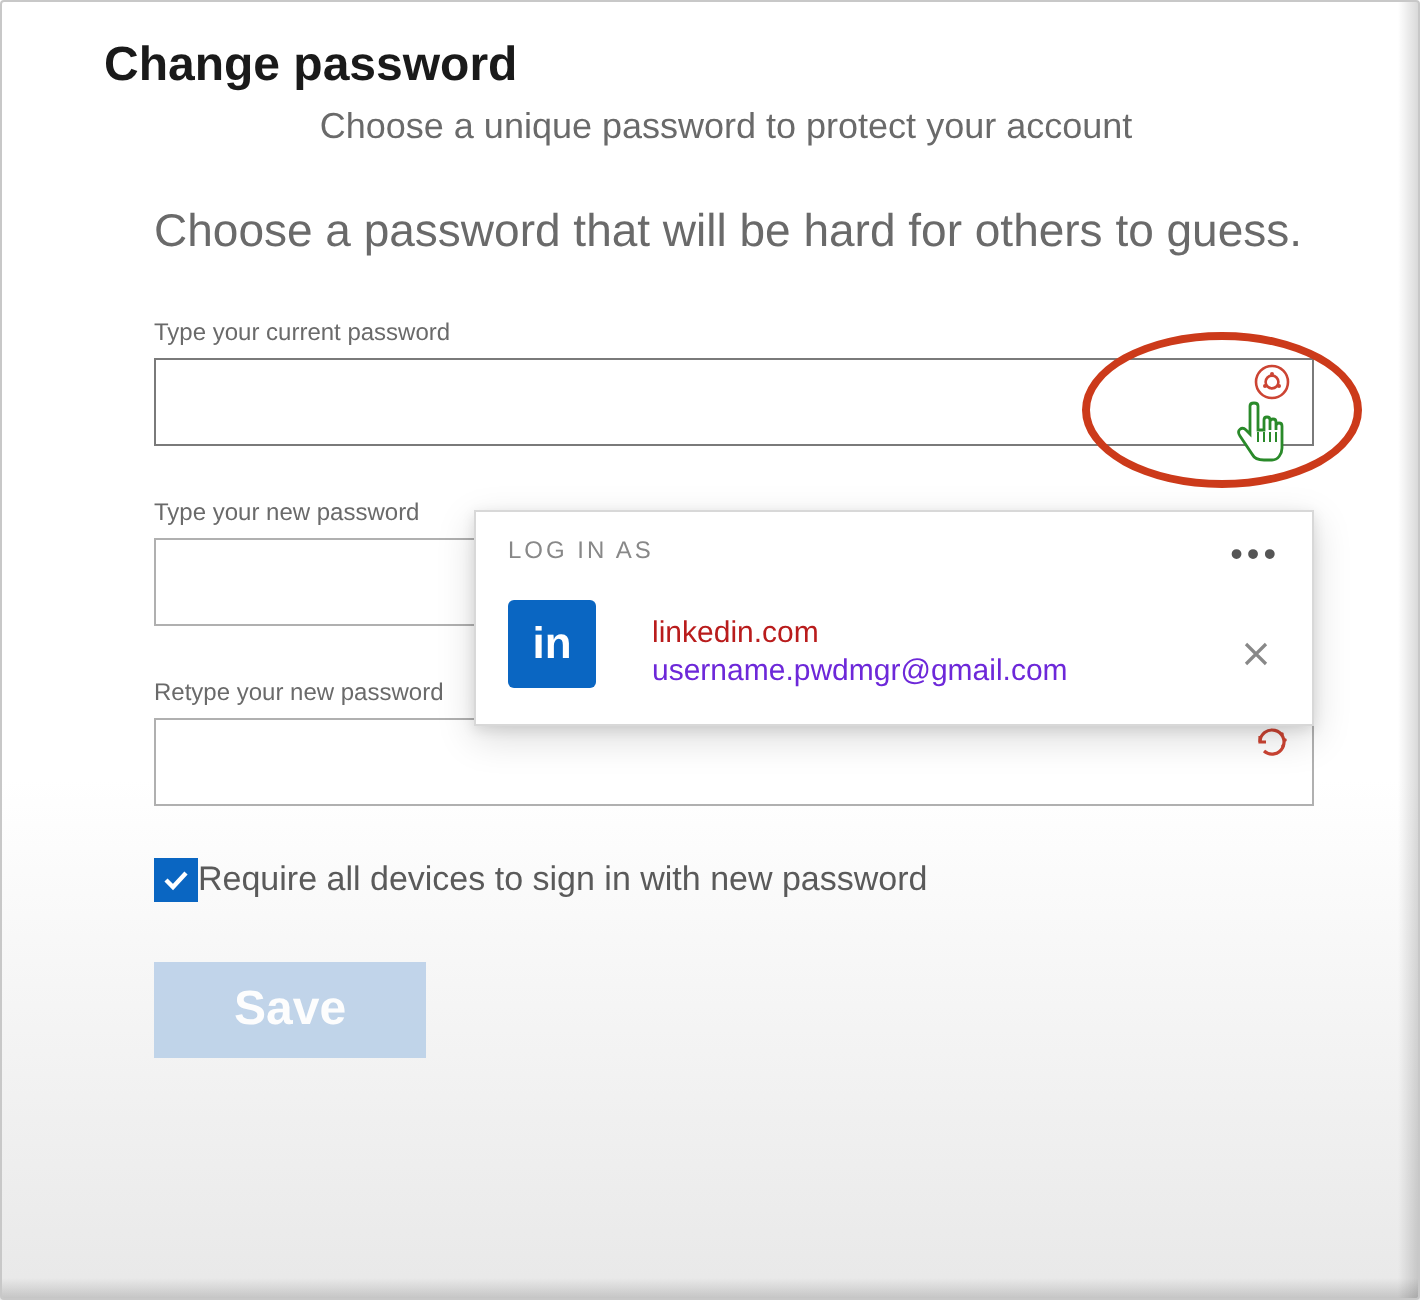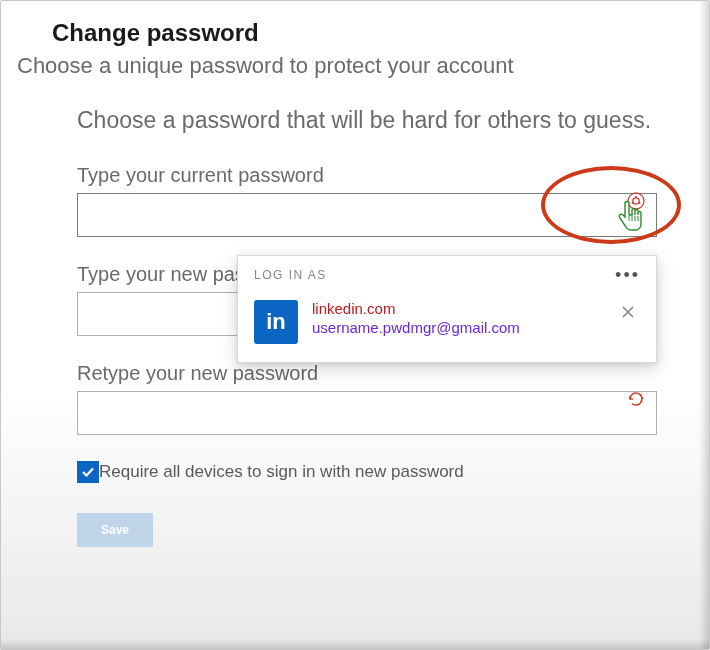--- a/index.html
+++ b/index.html
@@ -15,36 +15,37 @@
       border-radius: 2px;
     }
     .page-title {
       font-size: 24px;
       font-weight: 700;
       color: #1a1a1a;
       margin-bottom: 6px;
       margin-left: 35px;
     }
     .page-subtitle {
-      font-size: 22px;
+      font-size: 18px;
       color: #6a6a6a;
       margin-bottom: 28px;
+      text-align: center;
     }
     .form-helper {
       font-size: 23px;
       color: #6a6a6a;
       margin-left: 60px;
       margin-bottom: 30px;
     }
     .form-area {
       margin-left: 60px;
       width: 580px;
     }
     .field-label {
-      font-size: 20px;
+      font-size: 12px;
       color: #6a6a6a;
       margin-bottom: 6px;
     }
     .input-wrap {
       position: relative;
       margin-bottom: 26px;
     }
     .text-input {
       width: 100%;
       height: 44px;
@@ -81,64 +82,64 @@
       align-items: center;
       justify-content: center;
       cursor: pointer;
     }
     .checkbox-label {
       font-size: 17px;
       color: #5a5a5a;
     }
     .save-btn {
       display: inline-block;
-      padding: 10px 24px;
+      padding: 10px 40px;
       background: #b8cfe8;
       color: #fff;
-      font-size: 12px;
+      font-size: 24px;
       font-weight: 700;
       border: none;
       cursor: default;
       opacity: 0.85;
     }
     
     .pm-popup {
       position: absolute;
       left: 236px;
       top: 254px;
       width: 420px;
       background: #fff;
       border: 1px solid #d8d8d8;
       box-shadow: 0 6px 18px rgba(0,0,0,0.15), 0 2px 6px rgba(0,0,0,0.1);
       z-index: 10;
     }
     .pm-header {
       display: flex;
-      align-items: center;
+      align-items: flex-end;
       justify-content: space-between;
       padding: 12px 16px 8px 16px;
     }
     .pm-title {
       font-size: 12px;
       letter-spacing: 1.5px;
       color: #888;
       font-weight: 500;
     }
     .pm-dots {
       color: #555;
       font-size: 18px;
       letter-spacing: 2px;
       cursor: pointer;
       line-height: 10px;
     }
     .pm-row {
       display: flex;
-      align-items: flex-start;
+      align-items: flex-end;
       padding: 10px 16px 18px 16px;
-      gap: 14px;
+      gap: 28px;
     }
     .pm-logo {
       width: 44px;
       height: 44px;
       background: #0a66c2;
       display: flex;
       align-items: center;
       justify-content: center;
       color: #fff;
       font-weight: 700;

